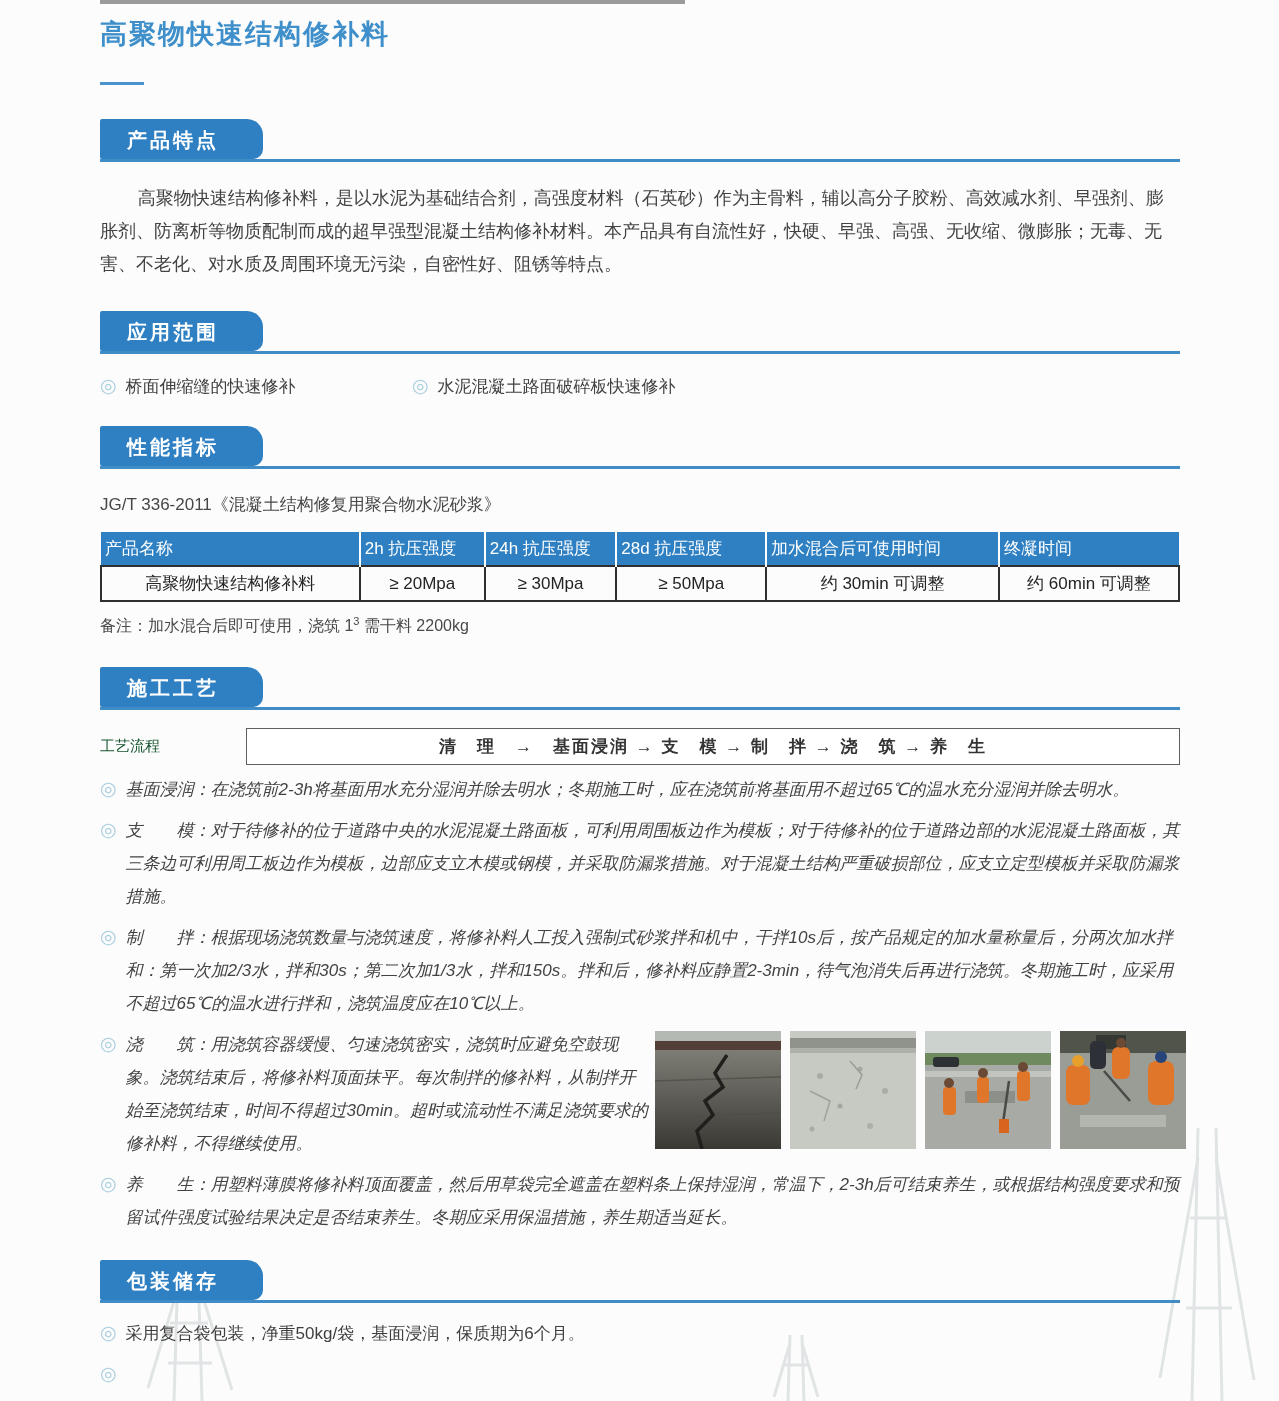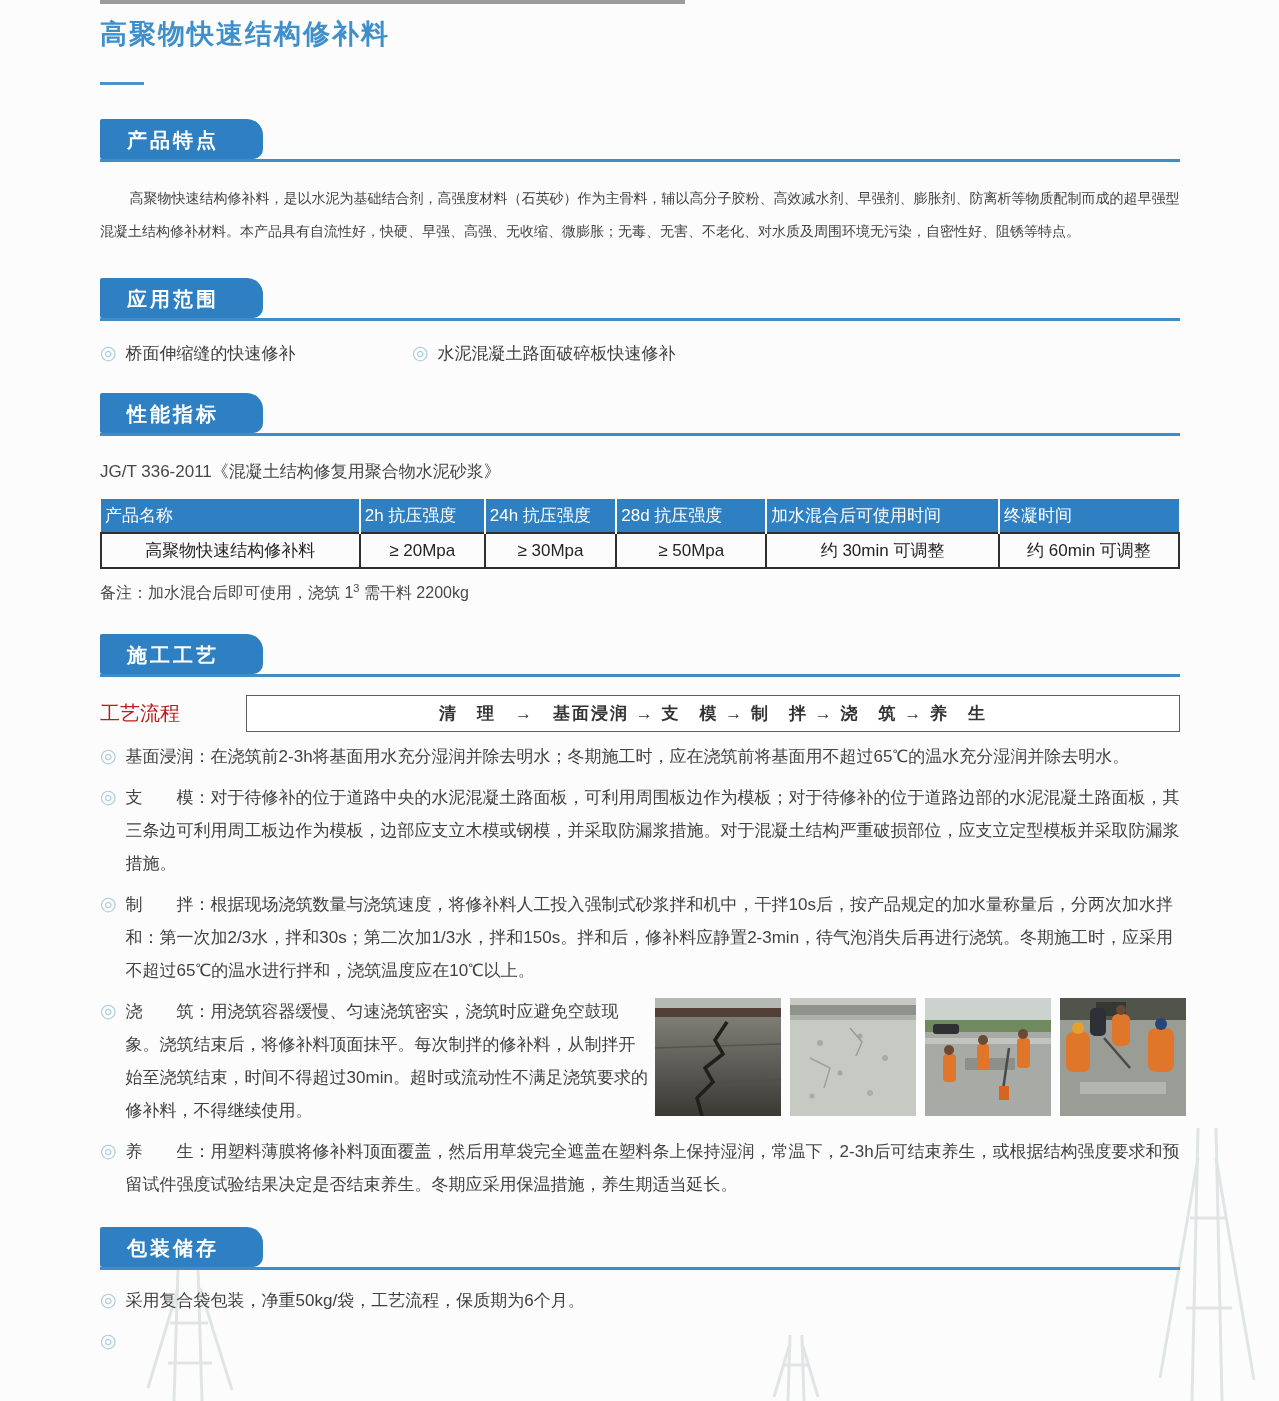--- a/index.html
+++ b/index.html
@@ -19,49 +19,49 @@
   .page-title { margin-top: 16px; font-size: 27px; font-weight: 700;
     color: #3e8fca; letter-spacing: 2px; }
   .title-underline { width: 44px; height: 3px; background: #4a93cc; margin-top: 30px; }
 
   .sec-head { border-bottom: 3px solid #3f8cc6; line-height: 0; }
   .sec-tab { display: inline-block; background: #2e80c3; color: #fff;
     font-size: 20px; font-weight: 700; letter-spacing: 3px;
     padding: 11px 44px 9px 27px; line-height: 20px;
     border-radius: 2px 16px 10px 2px; }
 
-  .body-par { font-size: 14px; line-height: 33px; text-indent: 2.1em;
+  .body-par { font-size: 18px; line-height: 33px; text-indent: 2.1em;
     margin-top: 20px; color: #424242; }
 
   .ring { color: #a9cede; font-size: 19px; margin-right: 9px; flex: 0 0 auto; }
   .flat-item { display: flex; align-items: baseline; font-size: 17px; }
 
   .apps-row { display: flex; margin-top: 20px; }
   .apps-row .flat-item:first-child { width: 312px; }
 
   .std-line { font-size: 17px; margin: 24px 0 16px; color: #474747; }
 
   table.perf { width: 100%; border-collapse: collapse; font-size: 17px; table-layout: fixed; }
   table.perf th { background: #2e80c3; color: #fff; font-weight: 500;
     padding: 5px 4px; border-left: 2px solid #fff; text-align: left; }
   table.perf th:first-child { border-left: none; }
   table.perf td { border: 2px solid #2f2f2f; padding: 5px 4px; text-align: center;
     color: #242424; font-weight: 500; }
   .perf-note { margin-top: 13px; font-size: 16px; color: #4a4a4a; }
   .perf-note sup { font-size: 11px; }
 
   .flow-row { display: flex; align-items: center; margin-top: 18px; }
-  .flow-label { font-size: 20px; width: 146px; flex: 0 0 auto; color: #b91c1c; }
+  .flow-label { font-size: 15px; width: 146px; flex: 0 0 auto; color: #14532d; }
   .flow-box { flex: 1; border: 1px solid #5f5f5f; background: #fff;
     text-align: center; font-size: 17px; font-weight: 700; letter-spacing: 2px;
     padding: 6px 0; color: #333; }
 
   .step { display: flex; align-items: baseline; font-size: 17px; line-height: 33px;
     margin-top: 7px; color: #424242; }
-  .step .step-text { display: inline; }
+  .step .step-text { display: inline; font-style: italic; }
   .pour-row { display: flex; margin-top: 7px; }
   .pour-text { width: 548px; flex: 0 0 auto; }
   .photos { display: flex; gap: 9px; margin-left: 7px; margin-top: 4px; }
   .photo { width: 126px; height: 118px; flex: 0 0 auto; }
   .photo svg { display: block; width: 100%; height: 100%; }
 
   .pack-list { margin-top: 16px; }
   .pack-list .flat-item { margin-bottom: 12px; line-height: 28px; }
 
   .wm { position: absolute; z-index: 1; opacity: .55; }
@@ -273,20 +273,20 @@
     <span class="ring">◎</span>
     <span class="step-text"><span>养　　生：</span><span>用塑料薄膜将修补料顶面覆盖，然后用草袋完全遮盖在塑料条上保持湿润，常温下，2-3h后可结束养生，或根据结构强度要求和预留试件强度试验结果决定是否结束养生。冬期应采用保温措施，养生期适当延长。</span></span>
   </div>
 
   <div class="sec-head" style="margin-top:26px;">
     <span class="sec-tab">包装储存</span>
   </div>
   <div class="pack-list">
     <div class="flat-item">
       <span class="ring">◎</span>
-      <span>采用复合袋包装，净重50kg/袋，工艺流程，保质期为6个月。</span>
+      <span>采用复合袋包装，净重50kg/袋，基面浸润，保质期为6个月。</span>
     </div>
     <div class="flat-item">
       <span class="ring">◎</span>
     </div>
   </div>
 
 </div>
 
 </body></html>

